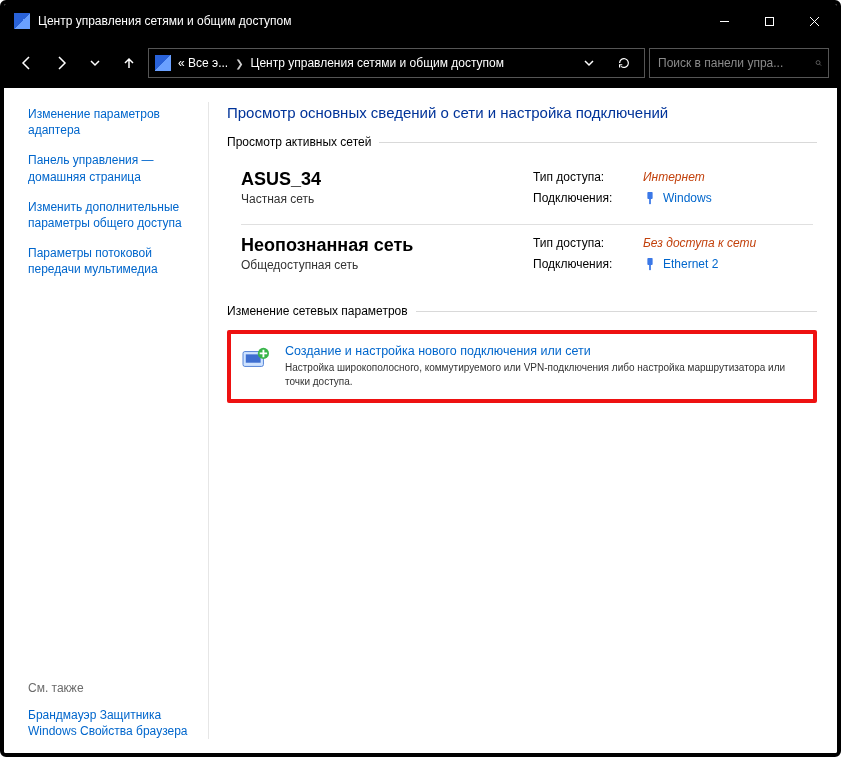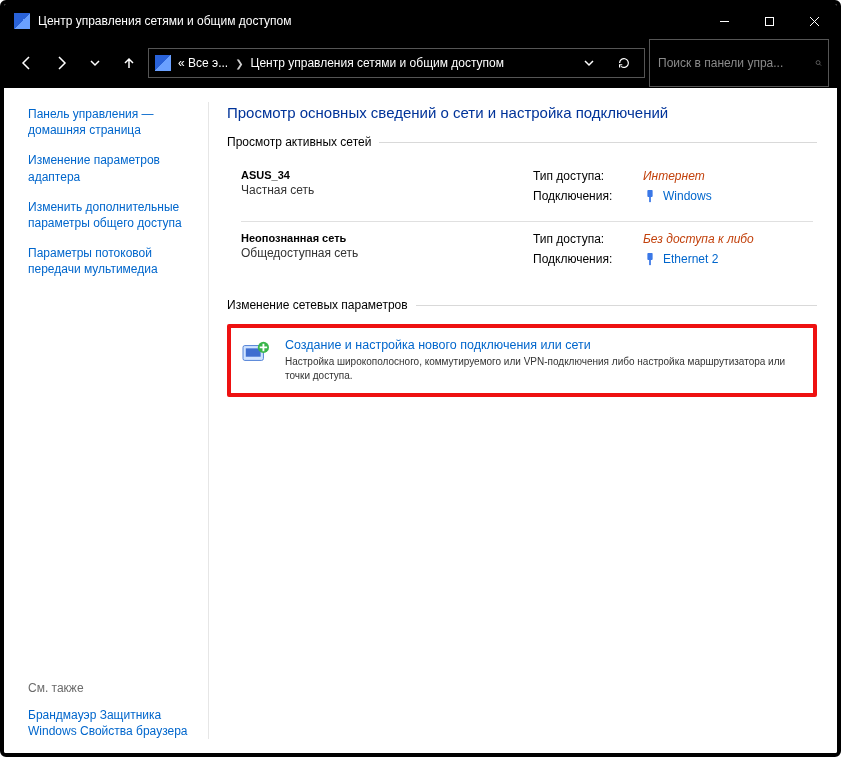--- a/index.html
+++ b/index.html
@@ -70,21 +70,21 @@
     flex-shrink: 0;
   }
   .addrbox .crumb-text { white-space: nowrap; font-size: 12px; }
   .addrbox .crumb-sep { color:#ccc; font-size:10px; }
   .addrbox .spacer { flex:1; }
   .addrbox .addr-dd, .addrbox .addr-refresh {
     width: 28px; height: 28px;
     display:flex; align-items:center; justify-content:center;
   }
   .searchbox {
-    width: 180px; height: 48px;
+    width: 180px; height: 30px;
     border: 1px solid #555;
     display: flex; align-items: center;
     padding: 0 6px;
     color: #888;
   }
   .searchbox input {
     background: transparent; border: none; outline: none;
     color: #ccc; flex:1; font-size:12px;
   }
   .searchbox input::placeholder { color:#8a8a8a; }
@@ -145,21 +145,21 @@
     font-size: 12px;
     padding: 0 8px 0 0;
     margin-left: 0;
   }
 
   .net-block {
     display: flex;
     padding: 10px 4px 18px 14px;
   }
   .net-left { flex: 1; }
-  .net-left .net-name { font-weight: 600; font-size: 11px; }
+  .net-left .net-name { font-weight: 600; font-size: 18px; }
   .net-left .net-type { color: #333; font-size: 12px; margin-top:2px; }
   .net-right {
     width: 280px;
     display: grid;
     grid-template-columns: 110px 1fr;
     row-gap: 6px;
     font-size: 12px;
     align-items: center;
   }
   .net-right .lbl { color:#000; }
@@ -264,22 +264,22 @@
       <circle cx="7" cy="7" r="4.5" stroke="#8a8a8a" stroke-width="1.4" fill="none"></circle>
       <line x1="10.5" y1="10.5" x2="14" y2="14" stroke="#8a8a8a" stroke-width="1.4"></line>
     </svg>
   </div>
 </div>
 
 <div class="body">
 
   <div class="sidebar">
     <span class="side-sep"></span>
+    <a class="sidelink">Изменение параметров адаптера</a>
     <a class="sidelink heading">Панель управления — домашняя страница</a>
-    <a class="sidelink">Изменение параметров адаптера</a>
     <a class="sidelink">Изменить дополнительные параметры общего доступа</a>
     <a class="sidelink">Параметры потоковой передачи мультимедиа</a>
 
     <div class="footer">
       <div class="see-also">См. также</div>
       <a class="sidelink">Брандмауэр Защитника Windows</a>
       <a class="sidelink" style="margin-bottom:4px">Свойства браузера</a>
     </div>
   </div>
 
@@ -310,21 +310,21 @@
 
       <div class="net-divider"></div>
 
       <div class="net-block">
         <div class="net-left">
           <div class="net-name">Неопознанная сеть</div>
           <div class="net-type">Общедоступная сеть</div>
         </div>
         <div class="net-right">
           <div class="lbl">Тип доступа:</div>
-          <div class="val">Без доступа к либо</div>
+          <div class="val">Без доступа к сети</div>
           <div class="lbl">Подключения:</div>
           <a class="val-link">
             <svg class="plug-icon" viewBox="0 0 16 16">
               <rect x="5" y="1" width="6" height="8" rx="1" fill="#3b78e7"></rect>
                 <rect x="7" y="9" width="2" height="6" fill="#3b78e7"></rect>
             </svg>
             <span>Ethernet 2</span>
           </a>
         </div>
       </div>

